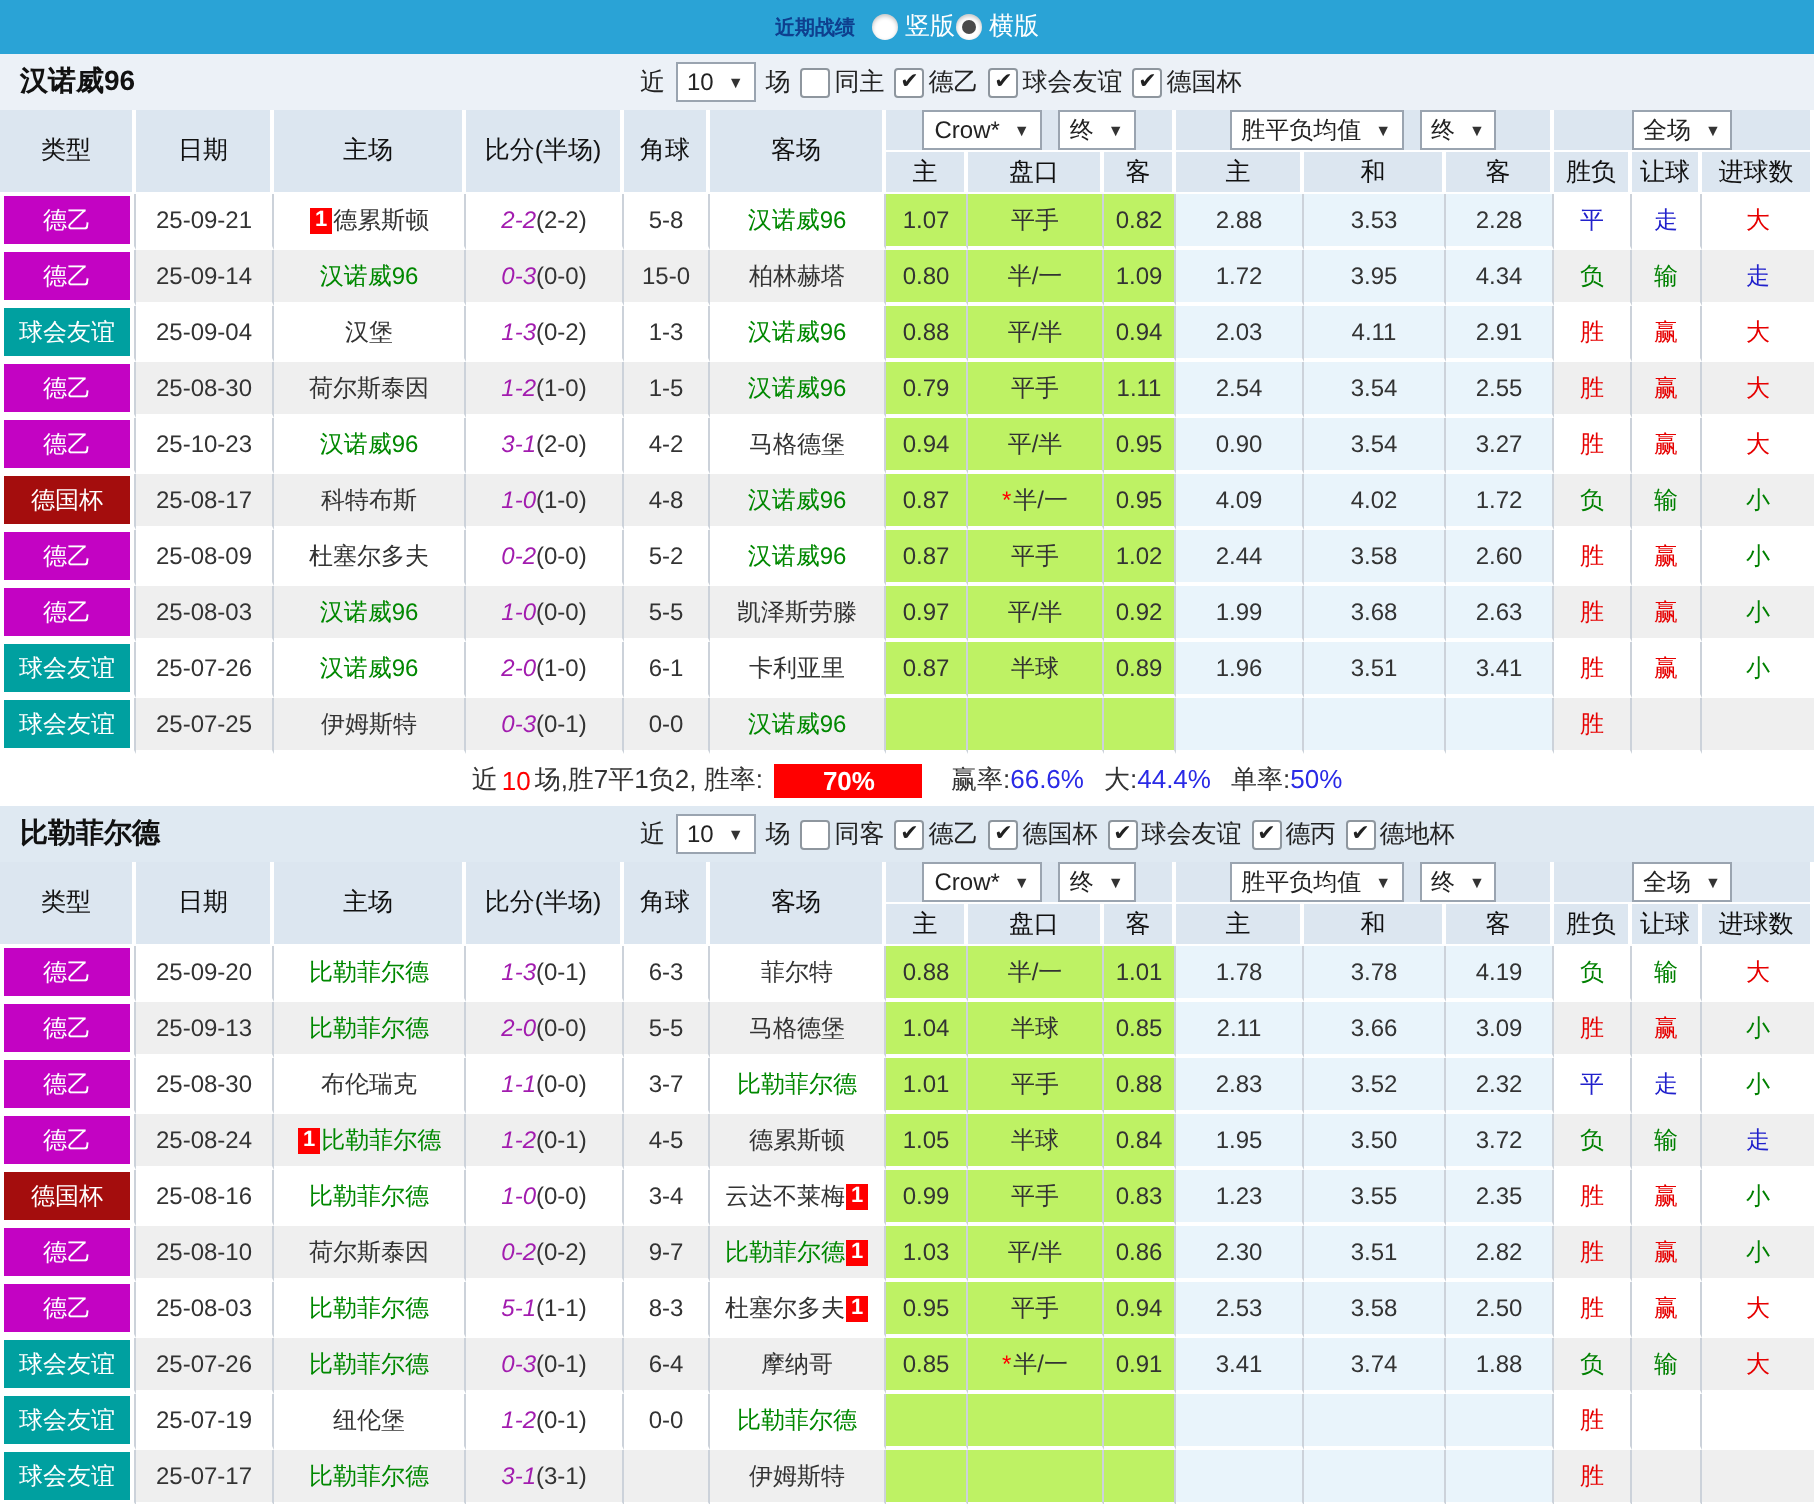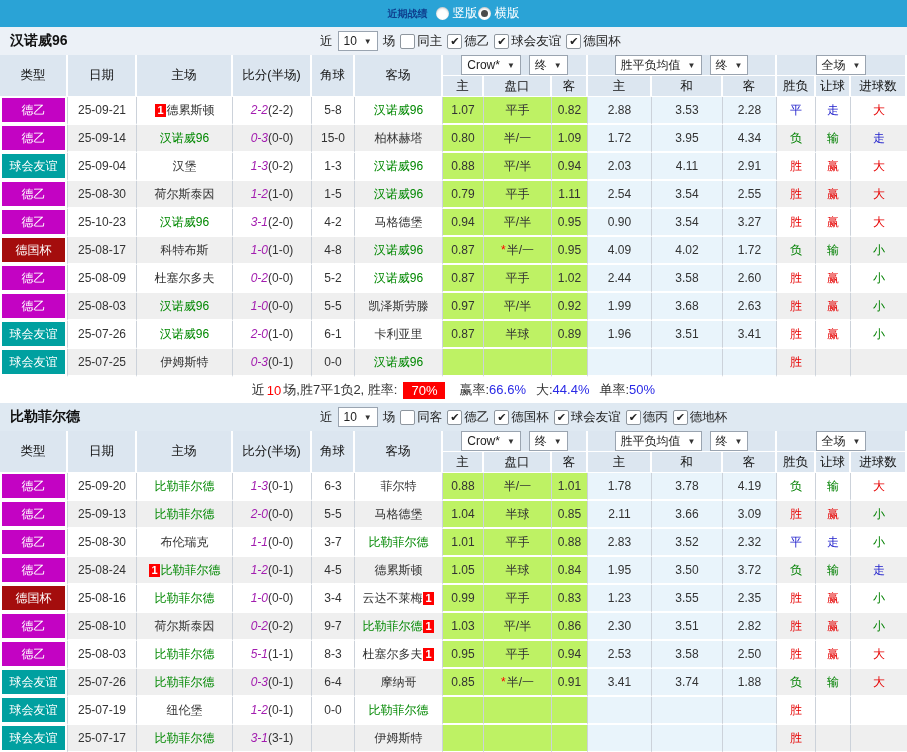--- a/index.html
+++ b/index.html
@@ -53,21 +53,21 @@
   .sc{color:#a21caf;font-style:italic;}
   .hf{color:#333;}
   .star{color:#f00;margin-right:1px;}
   .c-r{color:#e60000;}
   .c-g{color:#008000;}
   .c-b{color:#2121cc;}
 
   
   .summary{height:26px;display:flex;align-items:center;justify-content:center;font-size:13px;color:#333;gap:2px;}
   .summary .red{color:#f00;}
-  .rate-badge{background:#f00;color:#fff;font-weight:normal;padding:1px 8px;margin:0 4px;}
+  .rate-badge{background:#f00;color:#fff;font-weight:bold;padding:1px 24px;margin:0 4px;}
   .stat{margin-left:8px;}
   .stat .blue{color:#2a2ae6;}
 </style>
 </head>
 <body>
 
 <div class="page">
 
   <div class="topbar">
     <span class="title">近期战绩</span>

